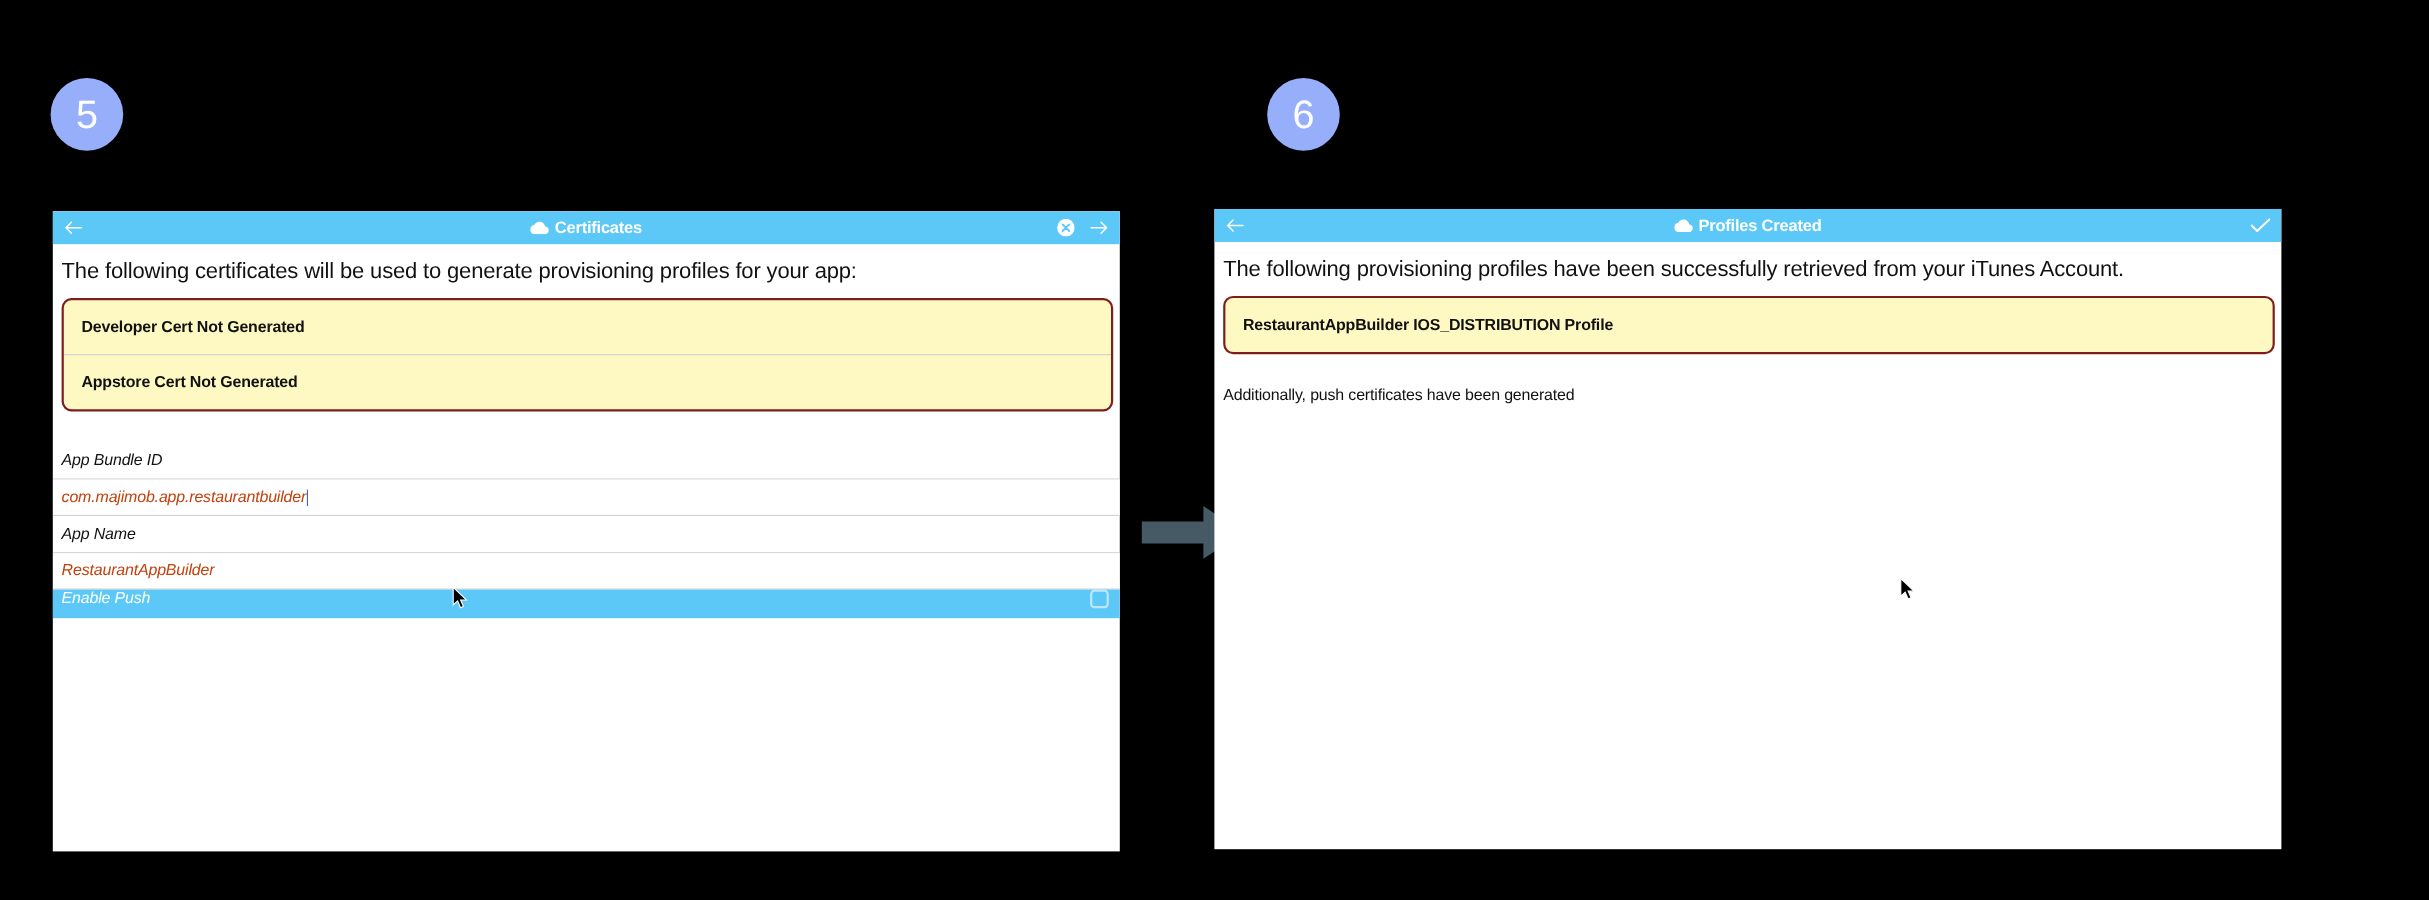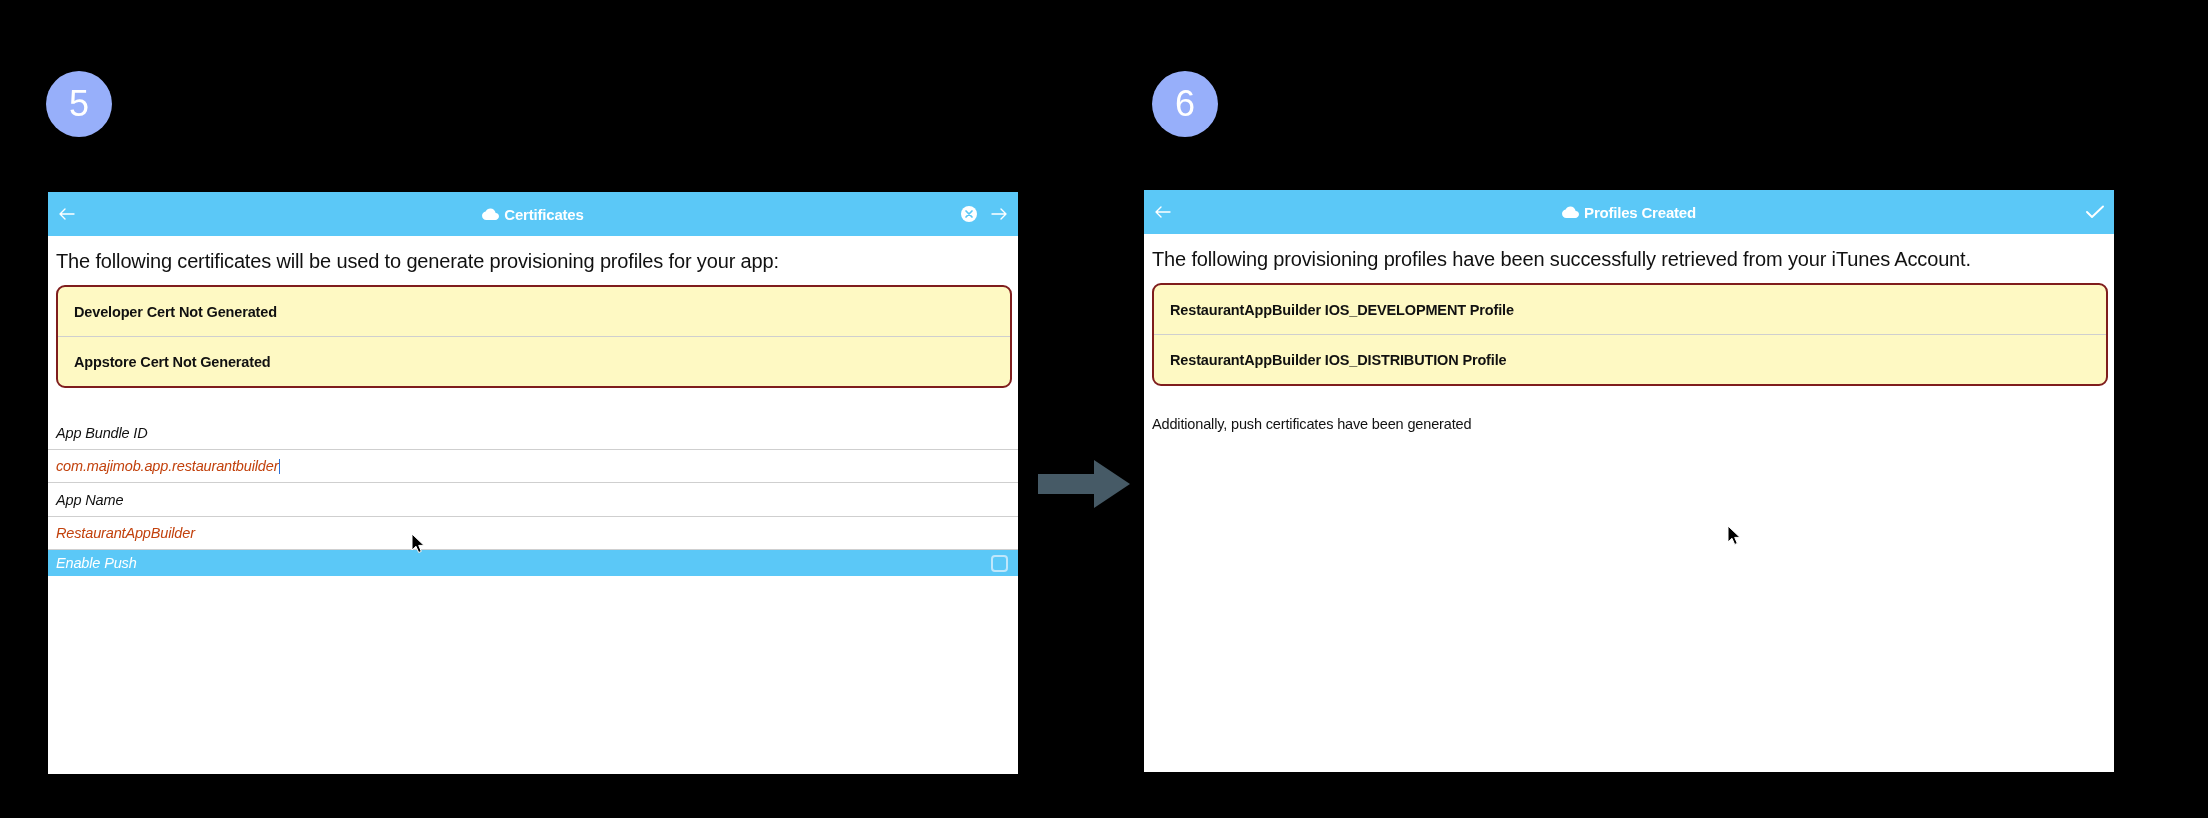--- a/index.html
+++ b/index.html
@@ -40,29 +40,29 @@
     background: #ffffff;
     overflow: hidden;
   }
   #panel-5 {
     left: 48px;
     top: 192px;
     width: 970px;
     height: 582px;
   }
   #panel-6 {
-    left: 1144px;
+    left: 1104px;
     top: 190px;
     width: 970px;
     height: 582px;
   }
 
   .titlebar {
     position: relative;
-    height: 44px;
+    height: 30px;
     background: #5BC8F7;
     display: flex;
     align-items: center;
     padding: 0 10px;
     box-sizing: border-box;
   }
   .tb-left, .tb-right {
     display: flex;
     align-items: center;
     gap: 14px;
@@ -157,21 +157,20 @@
   .caret {
     display: inline-block;
     width: 1px;
     height: 15px;
     background: #2b6fd6;
     margin-left: 1px;
   }
   .toggle-row {
     height: 26px;
     display: flex;
-    align-items: center;
     justify-content: space-between;
     padding: 0 10px 0 8px;
     background: #5BC8F7;
     color: #ffffff;
     font-size: 14.5px;
     letter-spacing: -0.15px;
     white-space: nowrap;
   }
   .checkbox {
     width: 17px;
@@ -308,21 +307,20 @@
           <path d="M1 7 L6 12 L17 1.5" stroke-linecap="round" stroke-linejoin="round"></path>
         </svg>
       </span>
     </div>
   </div>
 
   <div class="body">
     <div class="intro">The following provisioning profiles have been successfully retrieved from your iTunes Account.</div>
 
     <div class="list-card">
-      <div class="list-row">RestaurantAppBuilder IOS_DEVELOPMENT Profile</div>
       <div class="list-row">RestaurantAppBuilder IOS_DISTRIBUTION Profile</div>
     </div>
 
     <div class="note">Additionally, push certificates have been generated</div>
   </div>
 </div>
 
 <svg class="cursor" id="cursor-5" viewBox="0 0 16 22">
   <path d="M1 1 L1 17 L5 13.3 L7.7 19.5 L10.3 18.4 L7.7 12.4 L13 12.4 Z" fill="#000000" stroke="#ffffff" stroke-width="1"></path>
 </svg>

